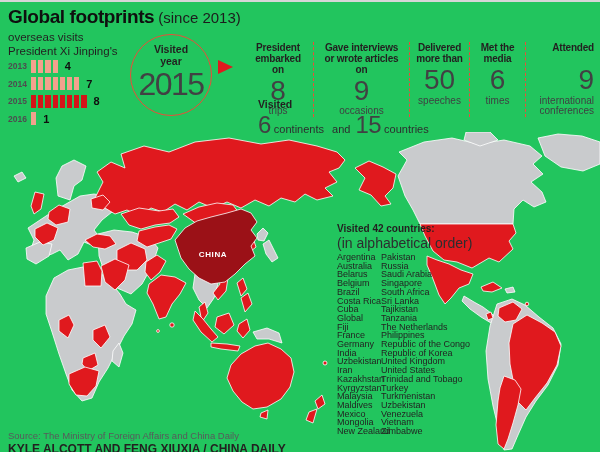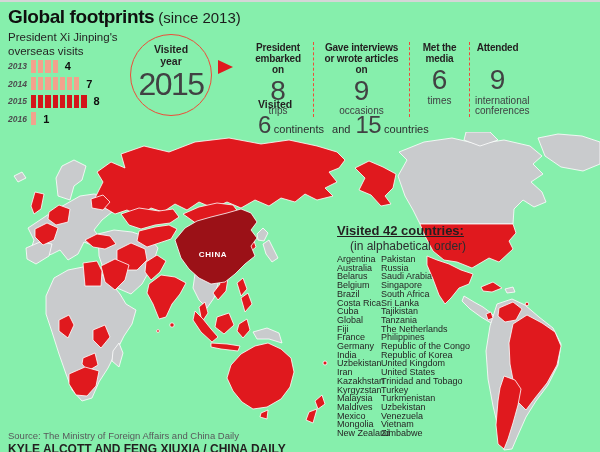--- a/index.html
+++ b/index.html
@@ -1,26 +1,26 @@
 <!DOCTYPE html>
 <html><head>
 <meta charset="utf-8">
 <style>
   html,body{margin:0;padding:0;background:#fff;}
-  #frame{position:relative;width:600px;height:452px;background:#86efac;overflow:hidden;
+  #frame{position:relative;width:600px;height:452px;background:#22c55e;overflow:hidden;
          font-family:"Liberation Sans",sans-serif;color:#231f20;border-top:2px solid #d5d6d7;box-sizing:border-box;}
   
   .title{position:absolute;left:8px;top:4px;white-space:nowrap;}
   .title-main{font-size:19px;font-weight:bold;letter-spacing:-0.4px;color:#0f0f0f;}
   .title-suffix{font-size:15px;color:#1c1c1c;margin-left:4px;}
   
   .chart-label{position:absolute;left:8px;top:29px;font-size:11.5px;line-height:1.18;color:#231f20;}
   .bar-chart{position:absolute;left:8px;top:57px;}
   .bar-row{display:flex;align-items:center;height:14px;margin-bottom:3.5px;}
-  .bar-year{width:21px;font-size:8.5px;font-weight:bold;color:#4d4d4f;font-style:italic;}
+  .bar-year{width:21px;font-size:8.5px;font-weight:bold;color:#4d4d4f;}
   .bar-blocks{display:flex;gap:2px;margin-left:2px;}
   .bar-blocks i{display:block;width:5.2px;height:13px;background:#f2a28d;}
   .bar-row.highlight .bar-blocks i{background:#d41419;}
   .bar-value{font-size:11px;font-weight:bold;color:#0f0f0f;margin-left:7px;}
   
   .busiest{position:absolute;left:130px;top:32px;width:82px;height:82px;border:1.5px solid #ef4b38;
            border-radius:50%;text-align:center;box-sizing:border-box;}
   .busiest-label{margin-top:9px;font-size:10.5px;font-weight:bold;line-height:1.12;color:#231f20;}
   .busiest-year{font-size:32px;font-weight:200;color:#414143;letter-spacing:-1.5px;line-height:1.0;}
   .arrow{position:absolute;left:218px;top:58px;width:0;height:0;
@@ -45,43 +45,43 @@
   .visited-word{font-size:11px;color:#2d2d2f;margin:0 5px 0 3px;}
   
   .map{position:absolute;left:0;top:130px;width:600px;height:322px;}
   .map path,.map circle{stroke:#fff;stroke-width:0.8;stroke-linejoin:round;}
   .land{fill:#c9cbcd;}
   .red{fill:#e0191e;}
   .china{fill:#9b1117;}
   .china-label{font-size:8px;font-weight:bold;fill:#ffffff;letter-spacing:0.6px;stroke:none;}
   
   .countries{position:absolute;left:337px;top:221px;width:160px;}
-  .countries-heading{font-size:13px;font-weight:bold;color:#231f20;text-decoration:underline;}
-  .countries-sub{font-size:12px;color:#2d2d2f;margin-top:1px;margin-left:13px;}
+  .countries-heading{font-size:10px;font-weight:bold;color:#231f20;}
+  .countries-sub{font-size:14px;color:#2d2d2f;margin-top:1px;}
   .country-cols{display:flex;margin-top:2px;}
   .country-col{display:block;}
   .country-col.first{width:44px;}
   .country{font-size:9px;line-height:8.7px;color:#231f20;white-space:nowrap;}
   
   .footer{position:absolute;left:8px;top:428px;}
   .footer-source{font-size:9.5px;color:#58595b;}
   .footer-credit{font-size:12px;font-weight:bold;color:#231f20;margin-top:1px;}
 </style>
 </head>
 <body>
 
 <div id="frame">
 
   <div class="title">
     <span class="title-main">Global footprints</span><span class="title-suffix">(since 2013)</span>
   </div>
 
   <div class="chart-label">
+    <div>overseas visits</div>
     <div>President Xi Jinping's</div>
-    <div>overseas visits</div>
   </div>
 
   <div class="bar-chart">
       <div class="bar-row">
       <span class="bar-year">2013</span>
       <span class="bar-blocks">
           <i></i>
           <i></i>
           <i></i>
           <i></i>
@@ -136,20 +136,25 @@
   <div class="stats">
       <div class="stat">
       <div class="stat-heading">President embarked on</div>
       <div class="stat-value">8</div>
       <div class="stat-unit">trips</div>
     </div>
       <div class="stat">
       <div class="stat-heading">Gave interviews or wrote articles on</div>
       <div class="stat-value">9</div>
       <div class="stat-unit">occasions</div>
+    </div>
+      <div class="stat">
+      <div class="stat-heading">Delivered more than</div>
+      <div class="stat-value">50</div>
+      <div class="stat-unit">speeches</div>
     </div>
       <div class="stat">
       <div class="stat-heading">Met the media</div>
       <div class="stat-value">6</div>
       <div class="stat-unit">times</div>
     </div>
       <div class="stat">
       <div class="stat-heading">Attended</div>
       <div class="stat-value">9</div>
       <div class="stat-unit">international conferences</div>

